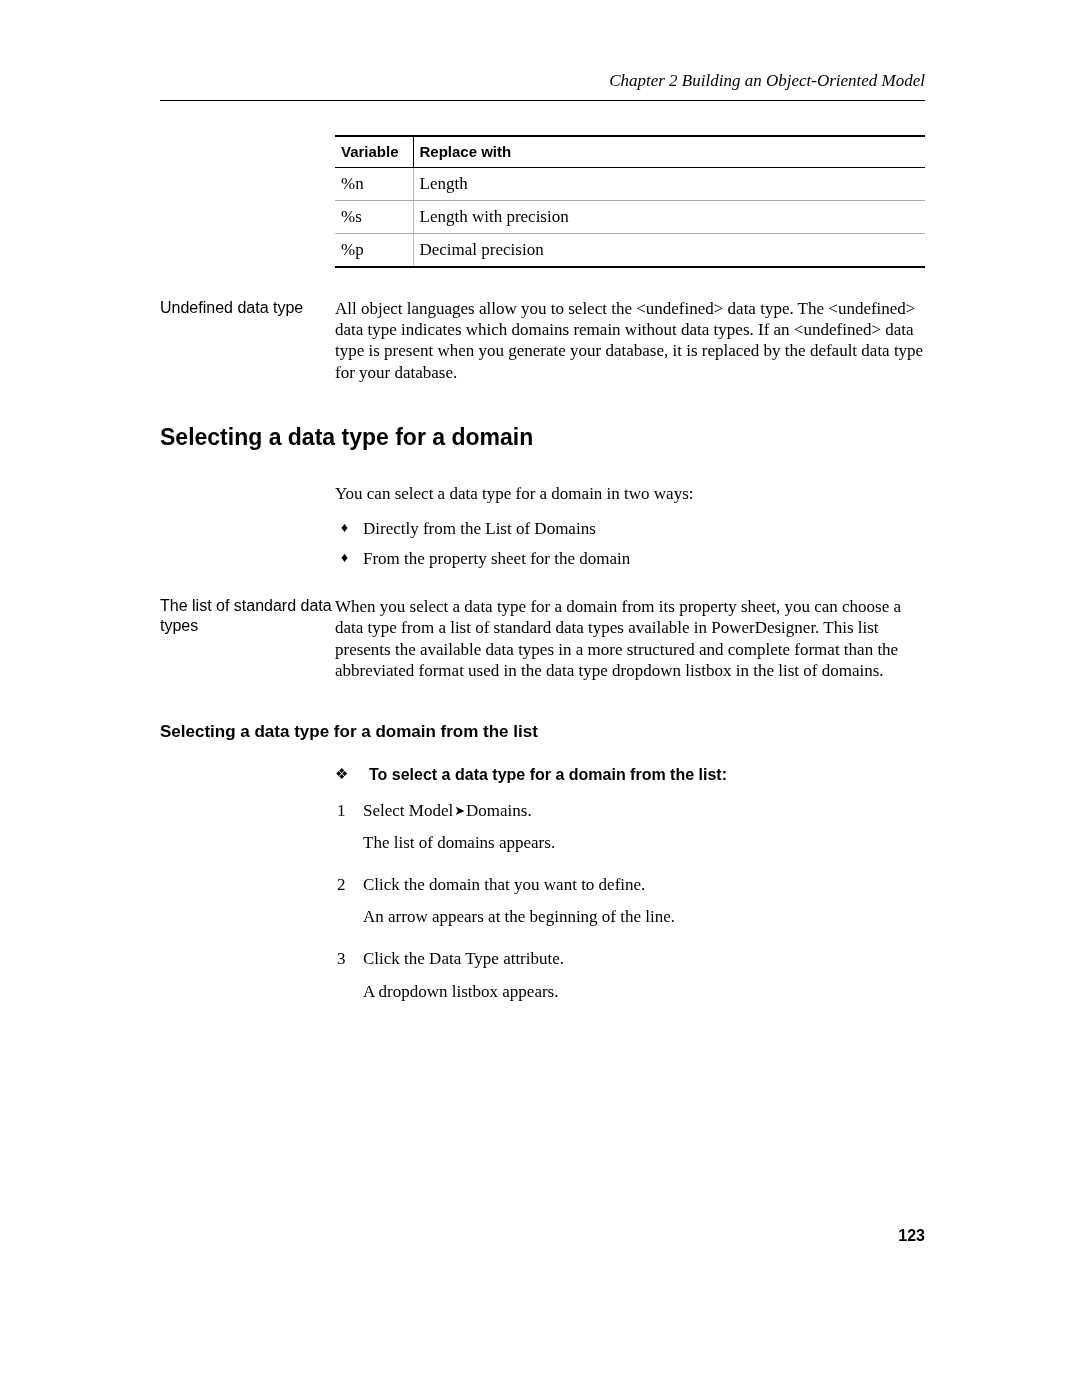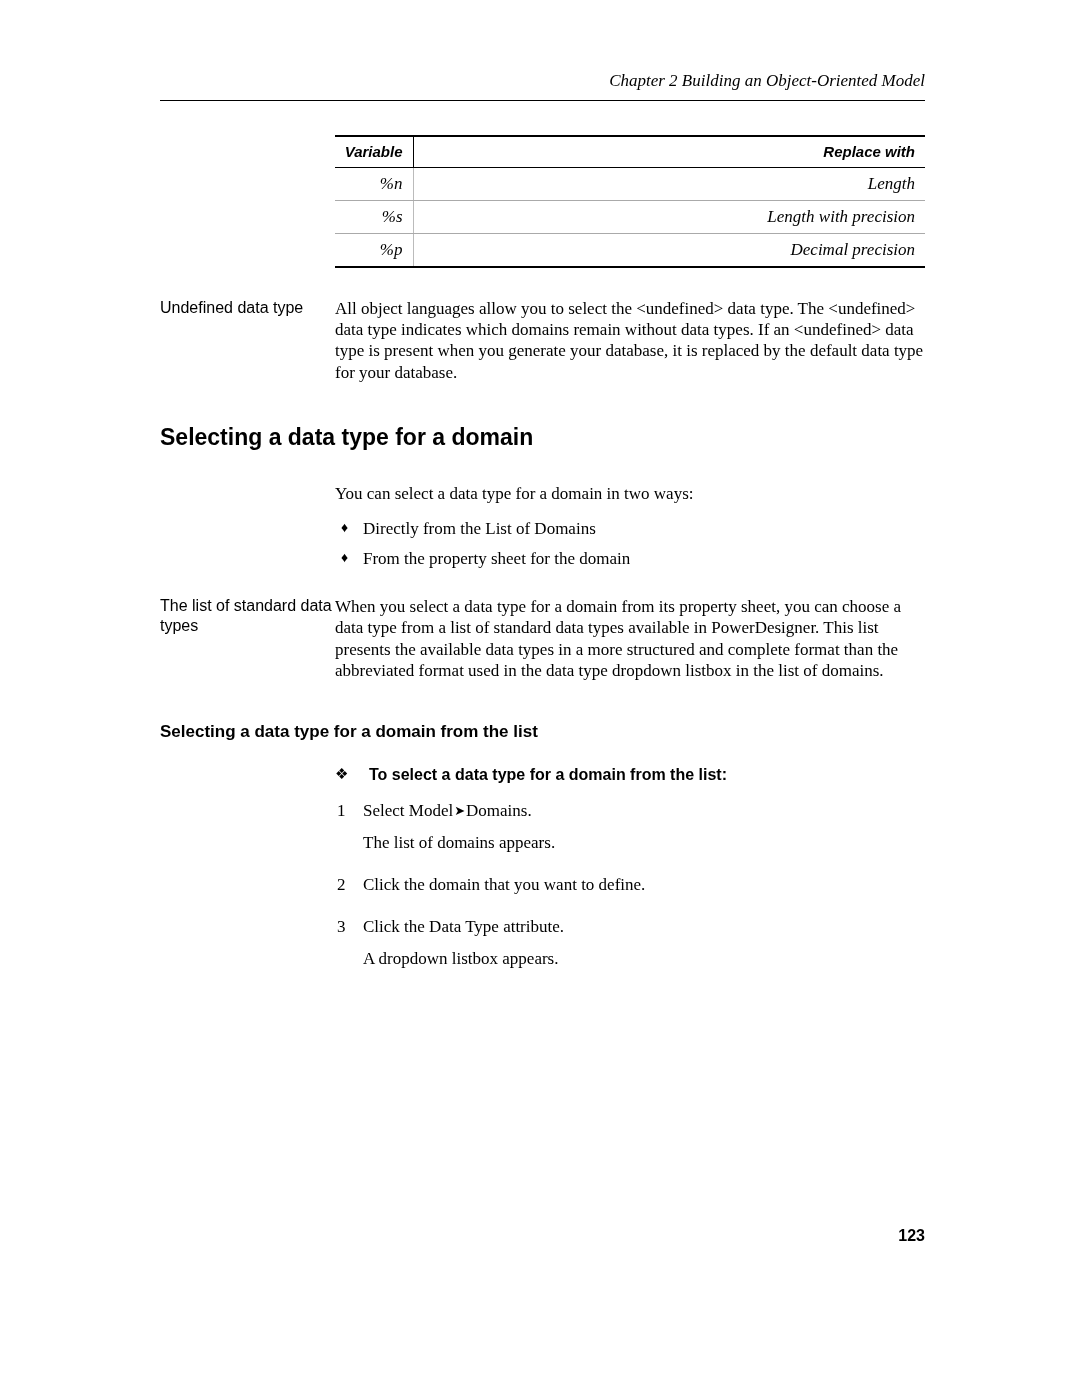--- a/index.html
+++ b/index.html
@@ -50,25 +50,24 @@
   }
   .tbl-wrap {
     margin-left: 175px;
     margin-bottom: 30px;
   }
   table {
     border-collapse: collapse;
     width: 100%;
   }
   table th, table td {
-    text-align: right;
+    text-align: left;
     padding: 5px 10px 5px 6px;
     font-size: 17px;
     vertical-align: top;
-    font-style: italic;
   }
   table th {
     font-family: Arial, Helvetica, sans-serif;
     font-weight: bold;
     font-size: 15px;
     border-top: 2px solid #000;
     border-bottom: 1px solid #000;
   }
   table td {
     border-bottom: 0.5px solid #aaa;
@@ -240,20 +239,21 @@
         <div class="step-result">The list of domains appears.</div>
       </div>
     </div>
 
     <div class="gap-sm"></div>
 
     <div class="step">
       <div class="step-num">2</div>
       <div class="step-body">
         <div>Click the domain that you want to define.</div>
+        <div class="step-result">An arrow appears at the beginning of the line.</div>
       </div>
     </div>
 
     <div class="gap-sm"></div>
 
     <div class="step">
       <div class="step-num">3</div>
       <div class="step-body">
         <div>Click the Data Type attribute.</div>
         <div class="step-result">A dropdown listbox appears.</div>

